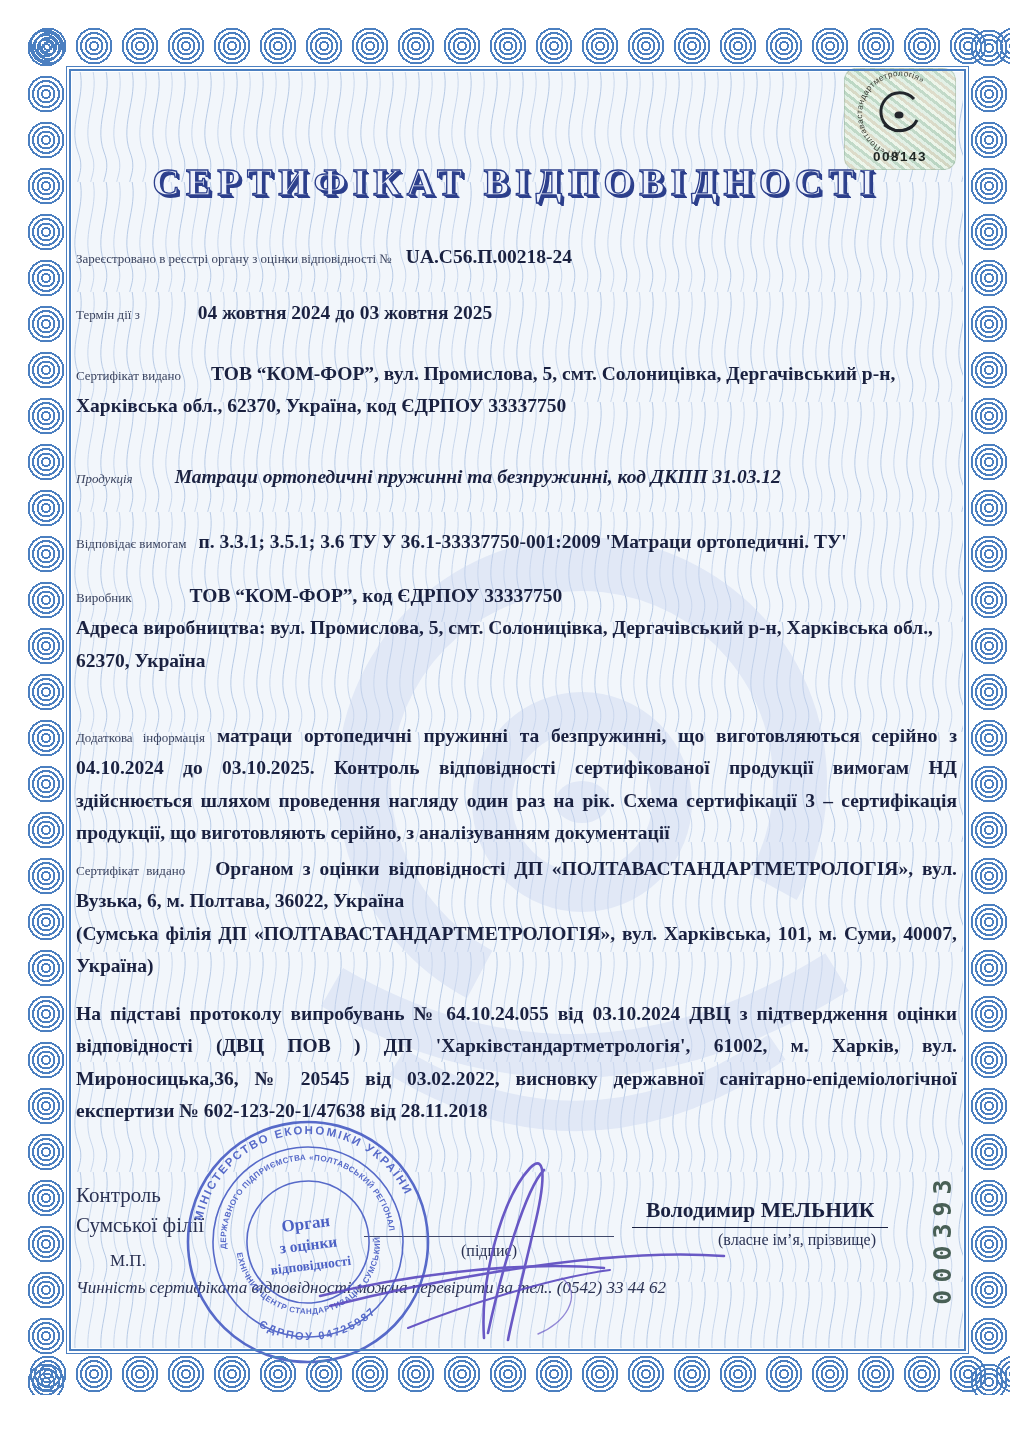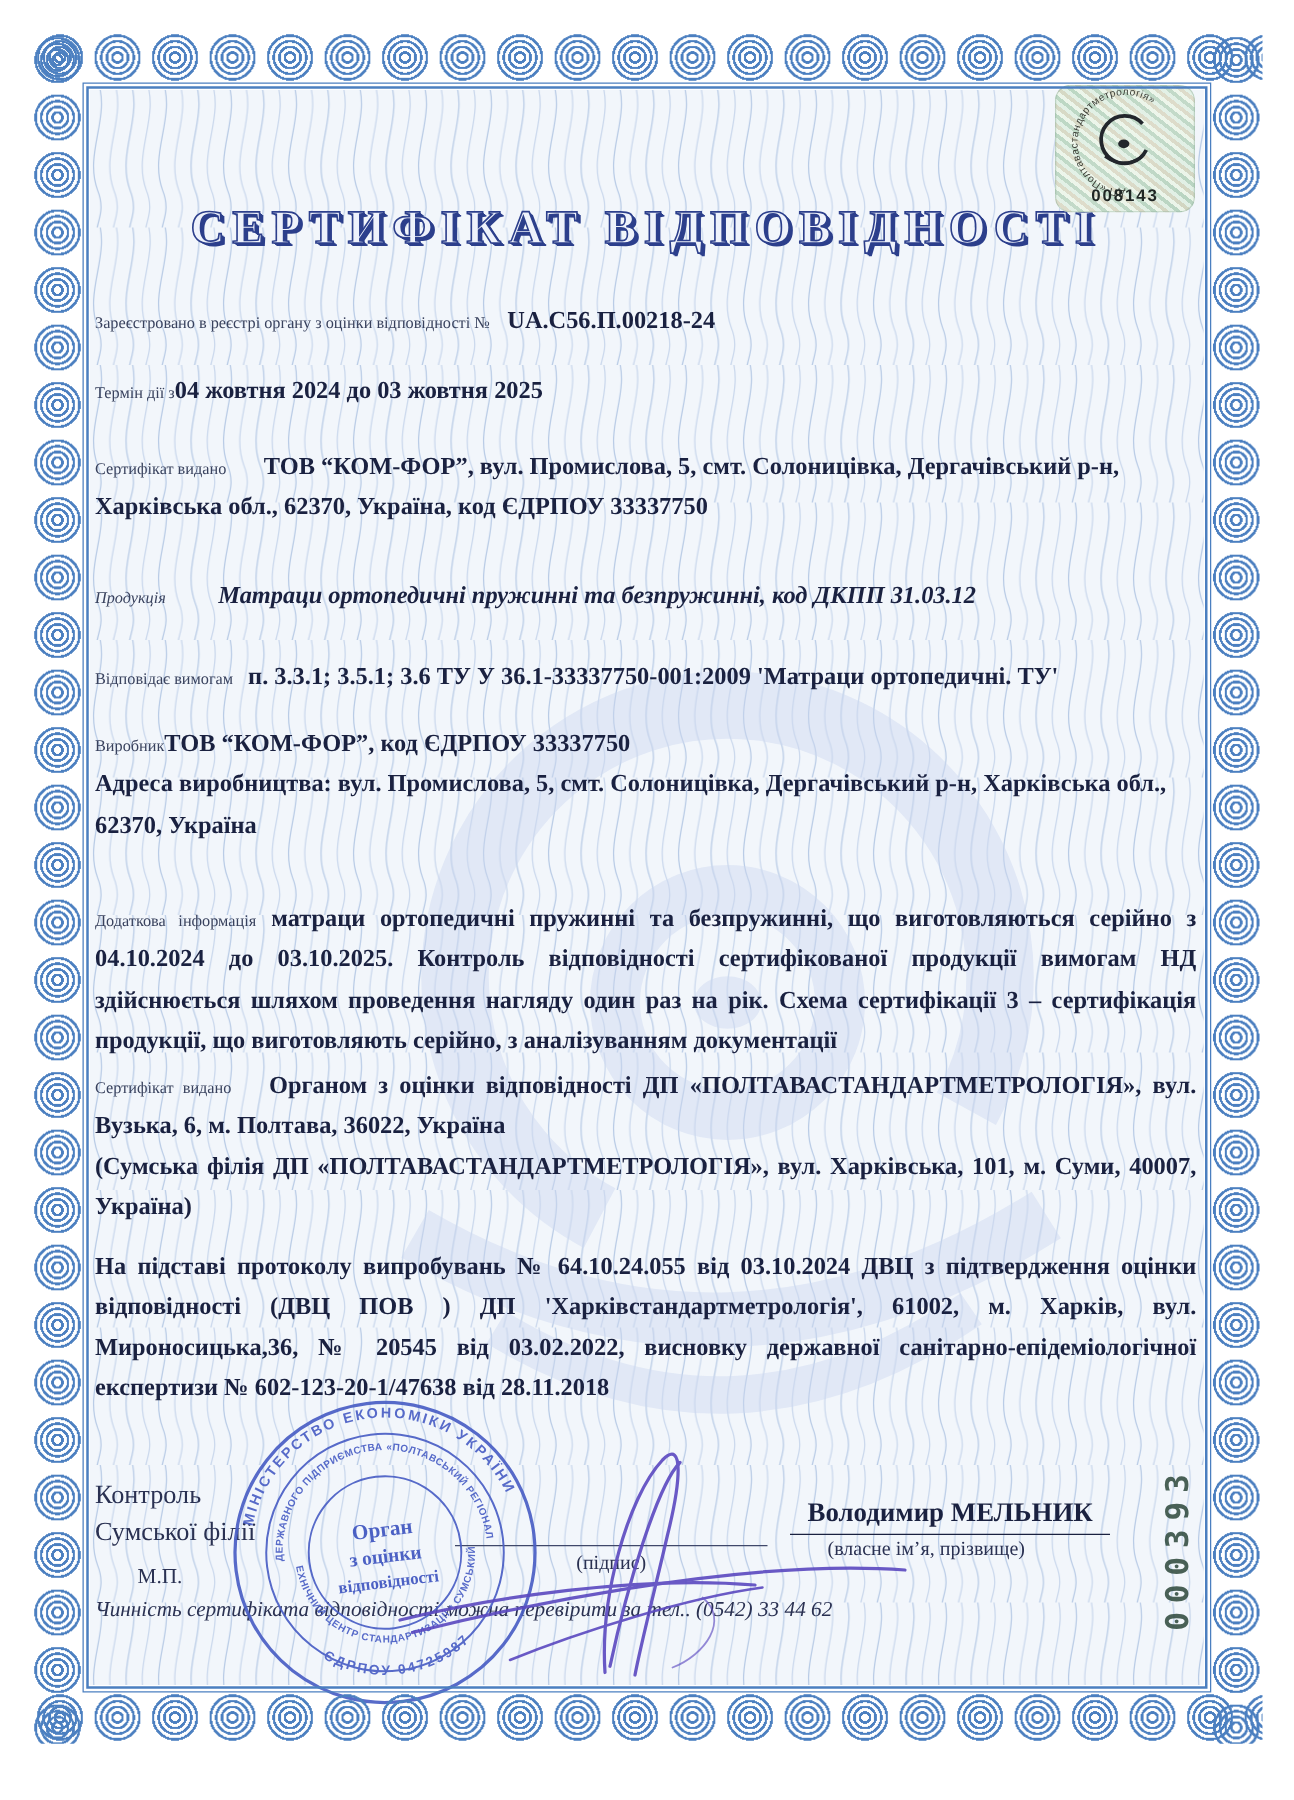--- a/index.html
+++ b/index.html
@@ -40,42 +40,42 @@
   .decotitle{
     text-align:center;font-weight:700;font-size:38px;letter-spacing:6px;
     color:#eef2fb;-webkit-text-stroke:1.3px #2c3f8c;
     text-shadow:2px 2px 0 #2c3f8c,3px 3px 0 #2c3f8c,1px 1px 0 #2c3f8c;
     font-family:"Liberation Serif",serif;
   }
   .lbl{font-size:13px;color:#39425e;}
   .val{font-weight:700;font-size:19.5px;color:#1a2140;}
   p.para{margin:0;line-height:1.66;text-align:justify;}
   .gap12{margin-right:12px;} .gap26{margin-left:14px;} .gap30{margin-right:30px;}
-  .gap42{margin-right:42px;} .gap58{}
+  .gap42{margin-right:42px;} .gap58{margin-right:58px;}
   .blockval{display:block;}
 
   
   .holo{
     position:absolute;left:772px;top:-4px;width:112px;height:102px;z-index:6;
     border-radius:12px;
     background:
       repeating-linear-gradient(38deg, rgba(125,170,140,.35) 0 3px, rgba(238,246,235,.85) 3px 6px, rgba(193,158,122,.28) 6px 9px, rgba(226,240,230,.85) 9px 12px),
       linear-gradient(135deg,#dcefe0,#e9f4ea 55%,#d5e9db);
     box-shadow:0 0 0 1px rgba(150,180,160,.5) inset;
   }
   .holo svg{position:absolute;inset:0;}
 
   
   .director{font-size:21px;color:#2a3152;line-height:30px;}
   .mp{font-size:17px;margin-left:34px;margin-top:6px;color:#2a3152;}
   .sigline{position:absolute;left:292px;top:1164px;width:250px;border-top:1.5px solid #40486a;}
   .sigcap{position:absolute;left:292px;top:1170px;width:250px;text-align:center;font-size:16px;color:#2a3152;}
   .nameblk{position:absolute;left:560px;top:1126px;width:300px;}
   .thename{font-weight:700;font-size:21.5px;color:#1a2140;border-bottom:1.5px solid #1a2140;padding:0 14px 4px 14px;display:inline-block;}
-  .namecap{font-size:16px;color:#2a3152;margin-top:3px;padding-left:30px;}
+  .namecap{text-align:center;font-size:16px;color:#2a3152;margin-top:3px;padding-left:30px;}
   .validity{font-style:italic;font-size:17px;color:#2a3152;}
   .serial{
     position:absolute;left:790px;top:1152px;width:160px;text-align:center;
     transform:rotate(-90deg);transform-origin:center;
     font-family:"DejaVu Sans Mono",monospace;font-weight:700;font-size:25px;
     letter-spacing:7px;color:#2c473a;opacity:.85;
   }
   .stampwrap{position:absolute;left:110px;top:1044px;width:252px;height:252px;transform:rotate(-7deg);opacity:.92;z-index:6;}
   .sigwrap{position:absolute;left:240px;top:1056px;width:430px;height:250px;z-index:7;}
 </style>

